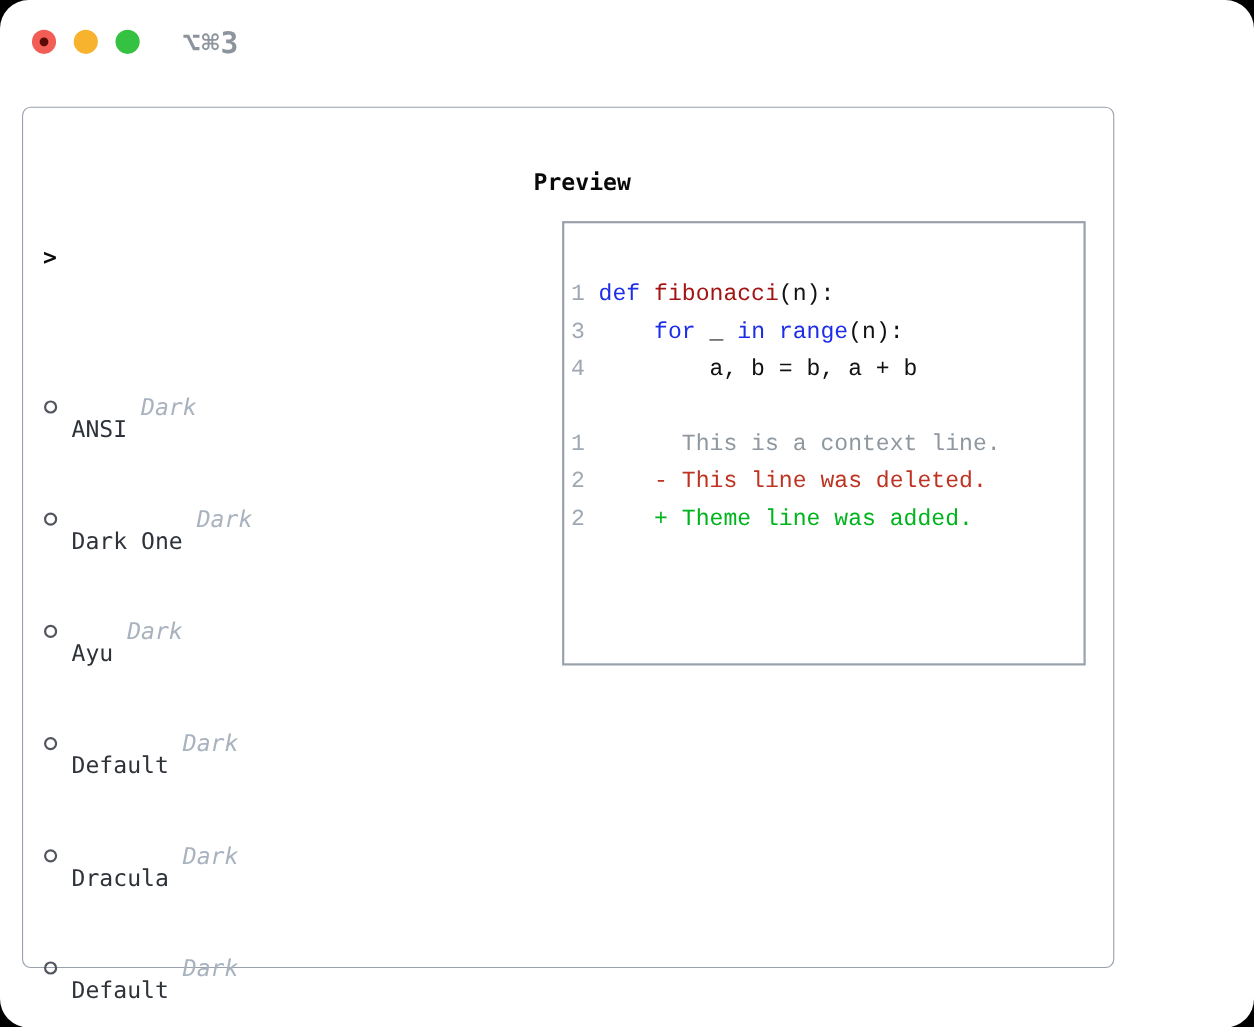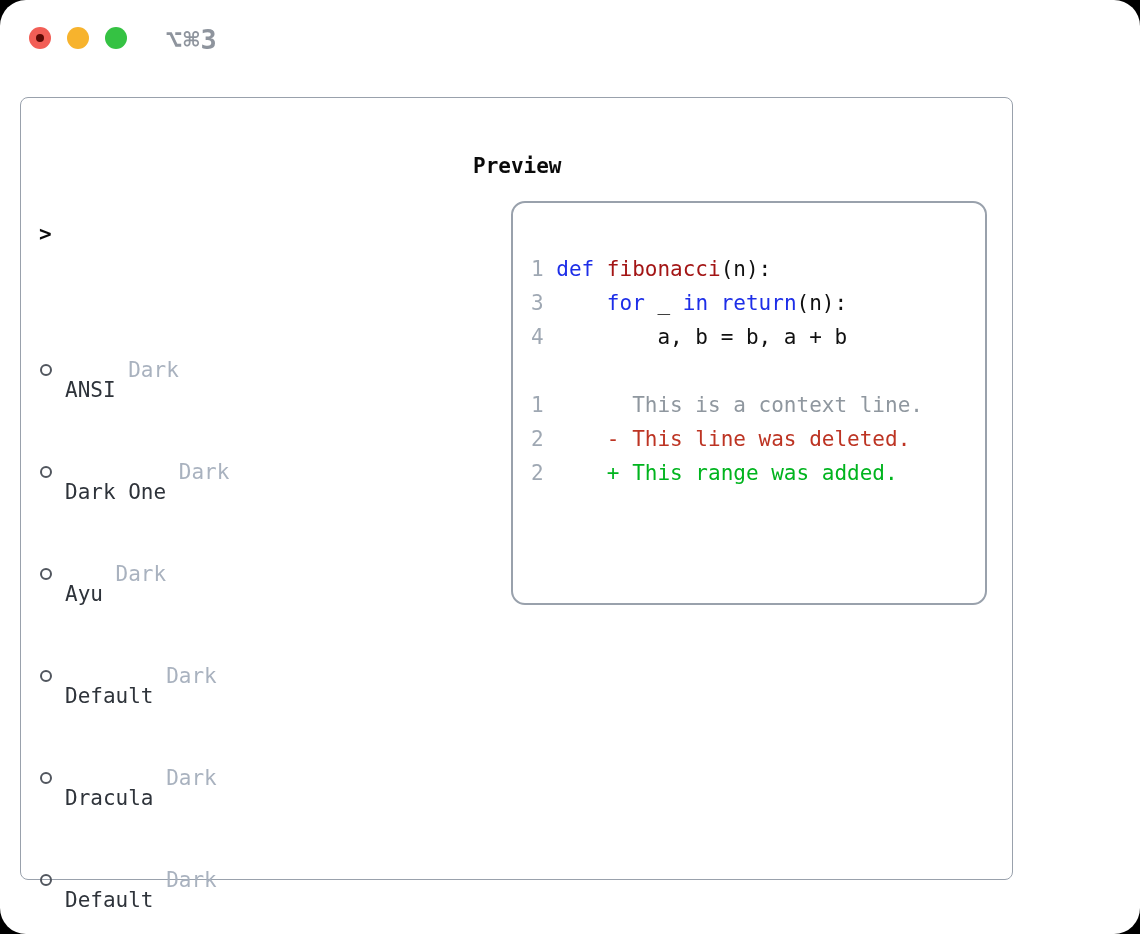--- a/index.html
+++ b/index.html
@@ -47,30 +47,31 @@
   .left-col{
     position:absolute;left:18px;top:51px;
     font-size:21px;line-height:34px;white-space:pre;
   }
   .row{display:flex;align-items:center;height:34px;}
   .marker{width:26px;display:inline-flex;align-items:center;flex:0 0 26px;}
   .caret{font-weight:700;color:var(--heading-black);}
   .ring{width:12px;height:12px;border-radius:50%;border:2px solid #51565e;margin-left:1px;}
   .heading-label{font-weight:700;color:var(--heading-black);}
   .item-name{color:var(--item-text);margin-top:40px;}
-  .item-variant{color:var(--variant-gray);margin-left:1ch;}
+  .item-variant{color:var(--variant-gray);margin-left:1ch;font-style:italic;}
   
   .preview-heading{
-    position:absolute;left:452px;top:51px;height:34px;line-height:34px;
+    position:absolute;left:464px;top:51px;height:34px;line-height:34px;
     font-size:21px;font-weight:700;color:var(--heading-black);
   }
   .preview-box{
     position:absolute;left:490px;top:103px;width:476px;height:404px;
-    border:2px solid var(--border-gray);border-radius:14px;background:#fff;
-    padding:49px 0 0 18px;
+    border:2px solid var(--border-gray);border-radius:0;background:#fff;
+    padding:49px 0 0 6px;
+    font-family:Liberation Mono, monospace;
   }
   .code-line{height:34px;line-height:34px;font-size:21px;white-space:pre;}
   .ln{display:inline-block;width:2ch;color:var(--line-number-gray);}
   .kw{color:var(--keyword-blue);}
   .fn{color:var(--function-red);}
   .pl{color:#111;}
   .ctx{color:var(--context-gray);margin-top:29px;}
   .del{color:var(--deleted-red);}
   .add{color:var(--added-green);}
 </style>
@@ -139,22 +140,22 @@
       
 
       
       
     </div>
 
     <div class="preview-heading">Preview</div>
 
     <div class="preview-box">
       <div class="code-line"><span class="ln">1</span><span class="kw">def</span><span class="fn"> fibonacci</span><span class="pl">(n):</span></div>
-      <div class="code-line"><span class="ln">3</span><span class="pl">    </span><span class="kw">for</span><span class="pl"> _ </span><span class="kw">in</span><span class="pl"> </span><span class="kw">return</span><span class="pl">(n):</span></div>
+      <div class="code-line"><span class="ln">3</span><span class="pl">    </span><span class="kw">for</span><span class="pl"> _ </span><span class="kw">in</span><span class="pl"> </span><span class="kw">range</span><span class="pl">(n):</span></div>
       <div class="code-line"><span class="ln">4</span><span class="pl">        a, b = b, a + b</span></div>
       <div class="code-line"></div>
       <div class="code-line"><span class="ln">1</span><span class="ctx">      This is a context line.</span></div>
       <div class="code-line"><span class="ln">2</span><span class="del">    - This line was deleted.</span></div>
-      <div class="code-line"><span class="ln">2</span><span class="add">    + This range was added.</span></div>
+      <div class="code-line"><span class="ln">2</span><span class="add">    + Theme line was added.</span></div>
     </div>
 
   </div>
 </div>
 
 </body></html>

